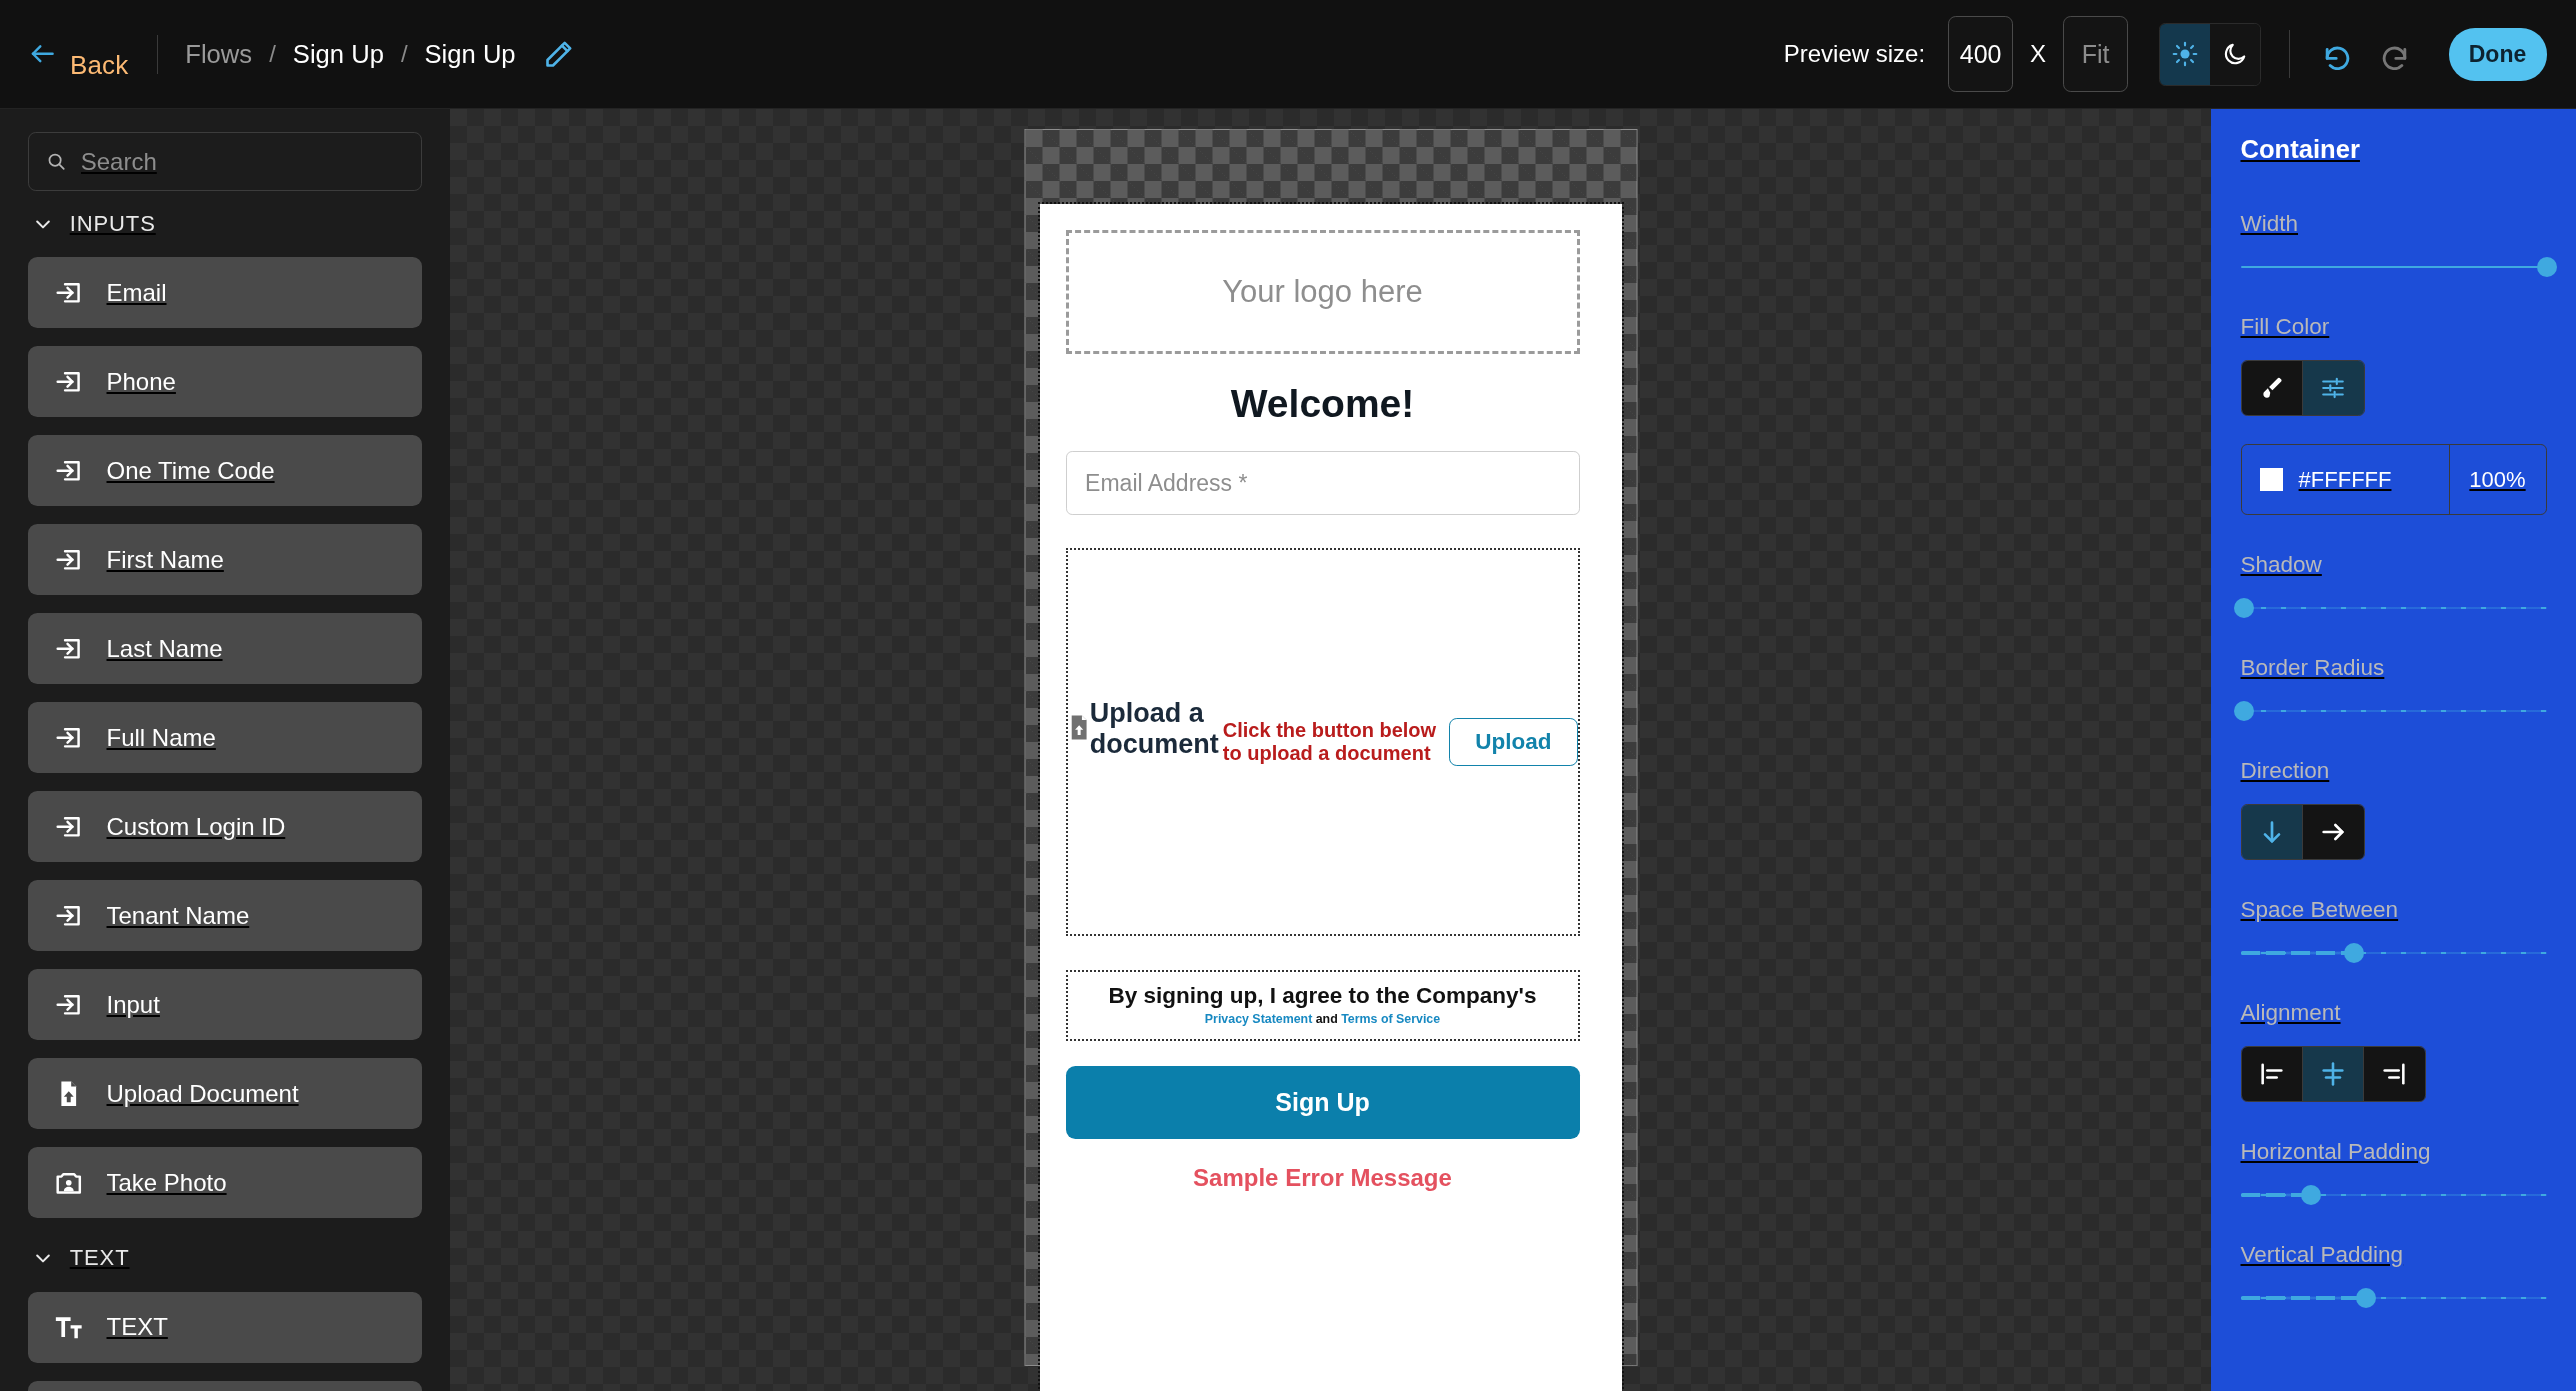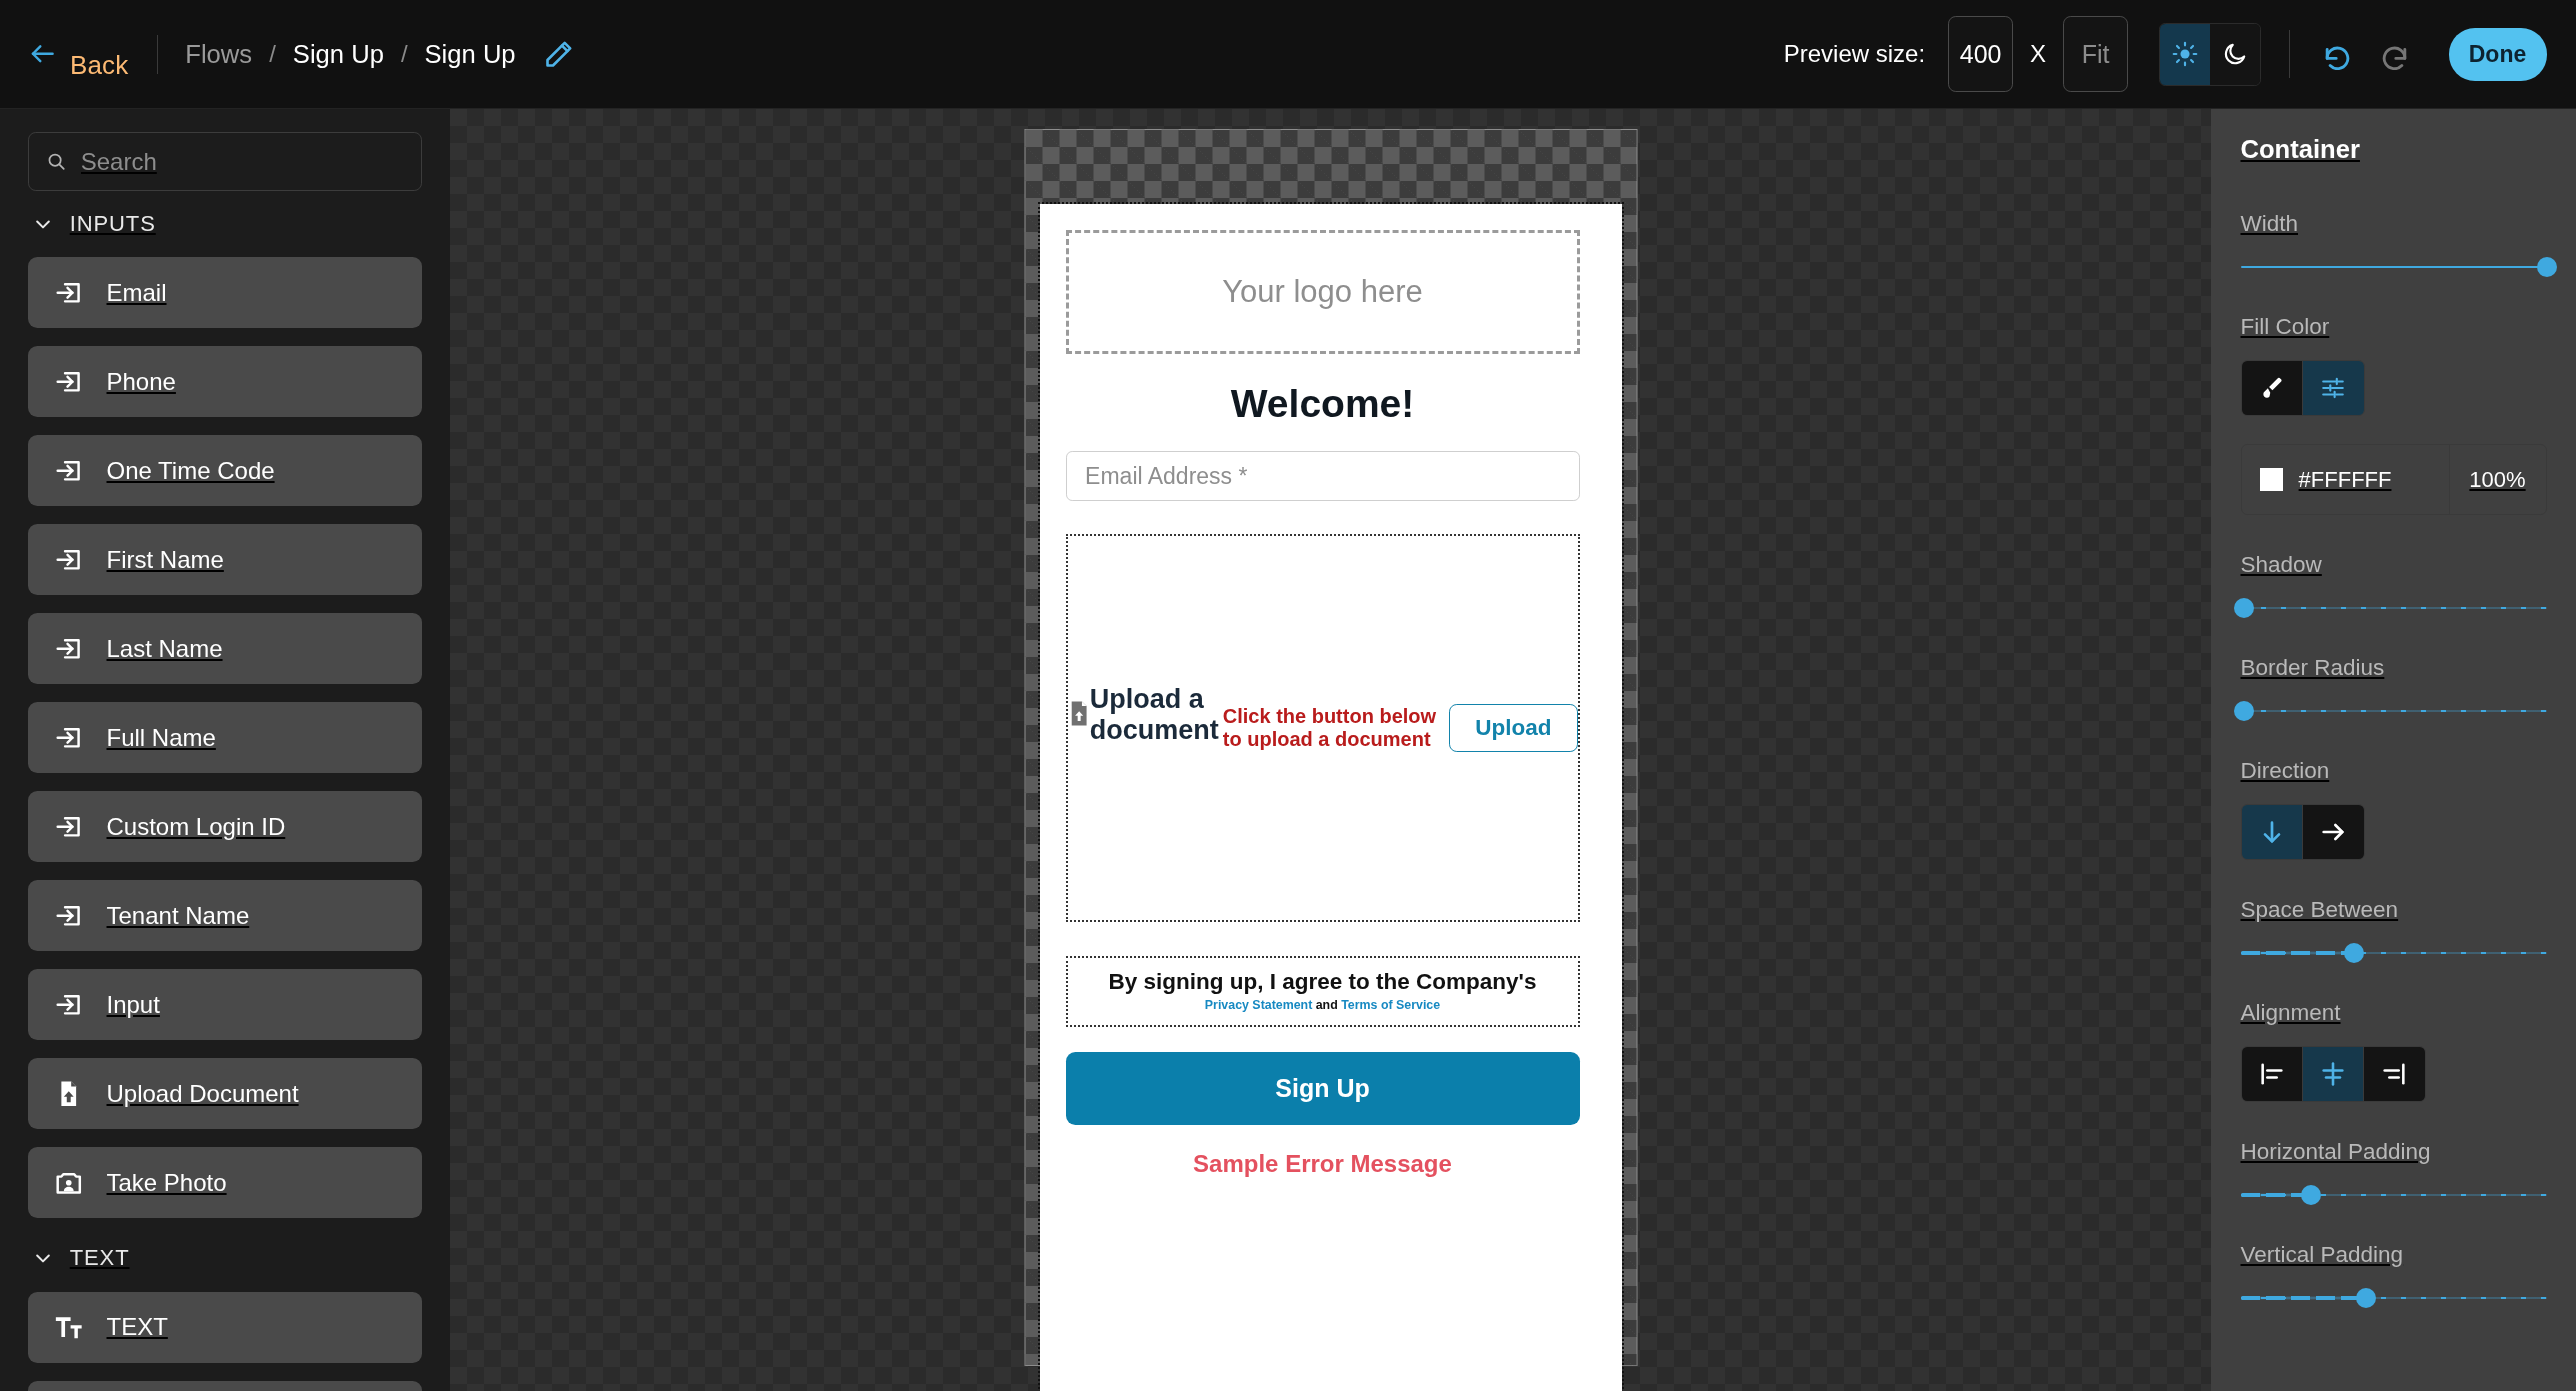--- a/index.html
+++ b/index.html
@@ -118,21 +118,21 @@
   .phone-inner { padding: 26px 42px 0 26px; }
 
   .logo-slot {
     height: 124px; border: 3.1px dashed #9b9b9b;
     display: flex; align-items: center; justify-content: center;
     margin-bottom: 28px;
   }
   .logo-slot span { color: #8e8e8e; font-size: 31px; }
   .welcome { text-align: center; font-size: 39px; font-weight: 700; color: #101820; margin-bottom: 25px; }
   .email-field {
-    height: 50px; border: 0.8px solid #cfcfcf; border-radius: 6.2px;
+    height: 64px; border: 0.8px solid #cfcfcf; border-radius: 6.2px;
     display: flex; align-items: center; padding: 0 18.6px; cursor: text;
   }
   .email-field span { color: #8e8e8e; font-size: 23px; }
   .upload-zone {
     margin-top: 33px; height: 388px; border: 2.3px dotted #333;
     display: flex; flex-direction: row; align-items: center; justify-content: center;
     gap: 0;
   }
   .up-icon { margin-bottom: 29.5px; }
   .up-title { font-size: 27px; font-weight: 700; color: #1b2a3a; margin-bottom: 26px; }
@@ -150,21 +150,21 @@
   .terms .and { color: #111; font-weight: 600; }
   .signup-btn {
     margin-top: 25px; height: 73px; border-radius: 9.3px; background: #0b7fab;
     display: flex; align-items: center; justify-content: center; cursor: pointer;
   }
   .signup-btn span { color: #ffffff; font-size: 25px; font-weight: 700; }
   .err-msg { text-align: center; margin-top: 25px; color: #e4515f; font-size: 24px; font-weight: 700; }
 
   
   .rpanel {
-    width: 365px; min-width: 365px; background: #404040;
+    width: 365px; min-width: 365px; background: #1d4ed8;
     padding: 26px 29.5px 0 29.5px; overflow: hidden;
   }
   .rp-title { color: #ffffff; font-size: 25.6px; font-weight: 700; margin-bottom: 47px; }
   .rp-label { color: #b9b9b9; font-size: 22.5px; margin-bottom: 20px; }
   .rp-block { margin-bottom: 37px; }
 
   .slider { position: relative; height: 20px; margin-bottom: 4.7px; cursor: pointer; }
   .slider .track {
     position: absolute; top: 8.5px; left: 0; right: 0; height: 2.3px; background: #3fa9e0; border-radius: 1.6px;
   }

